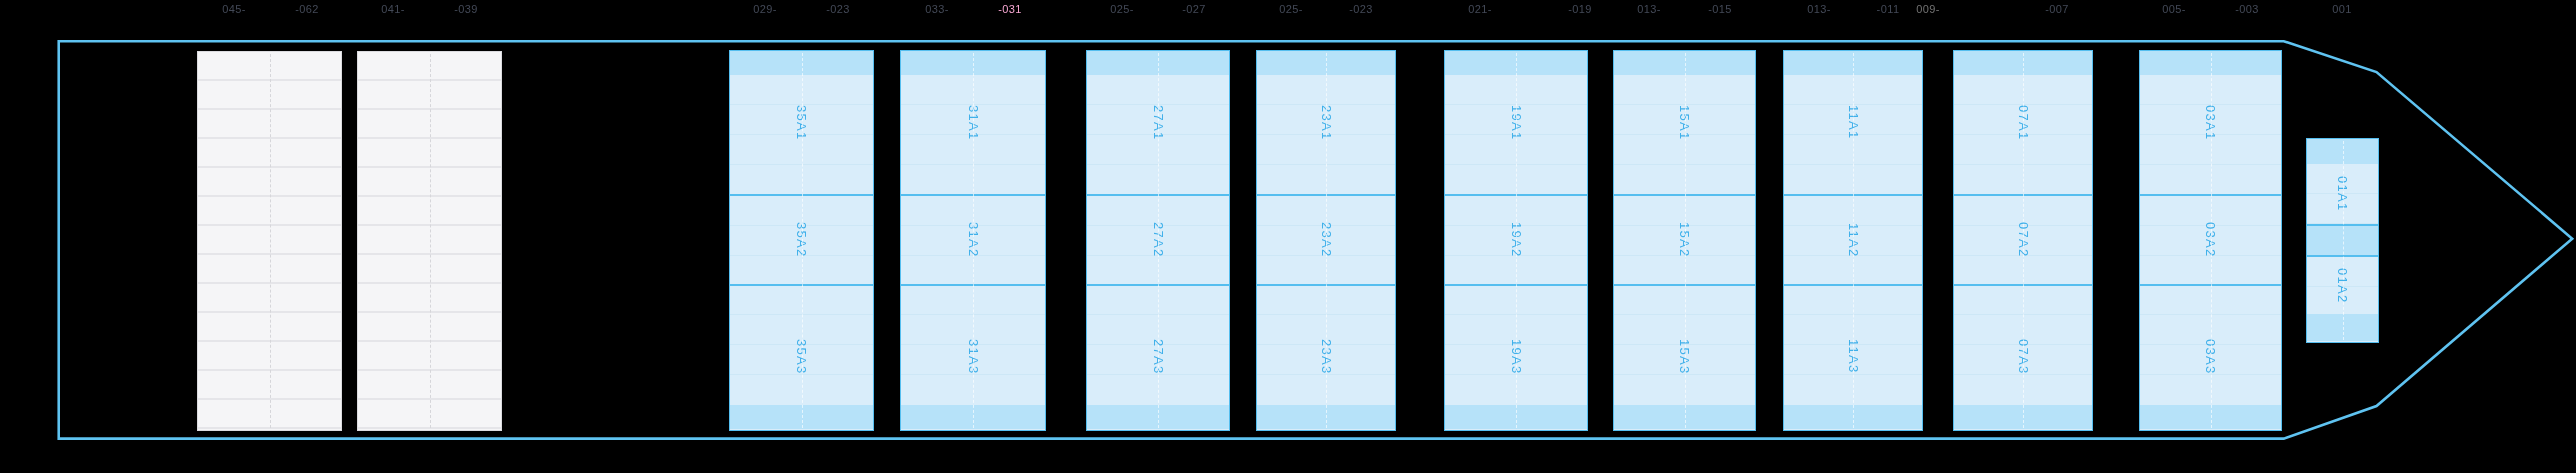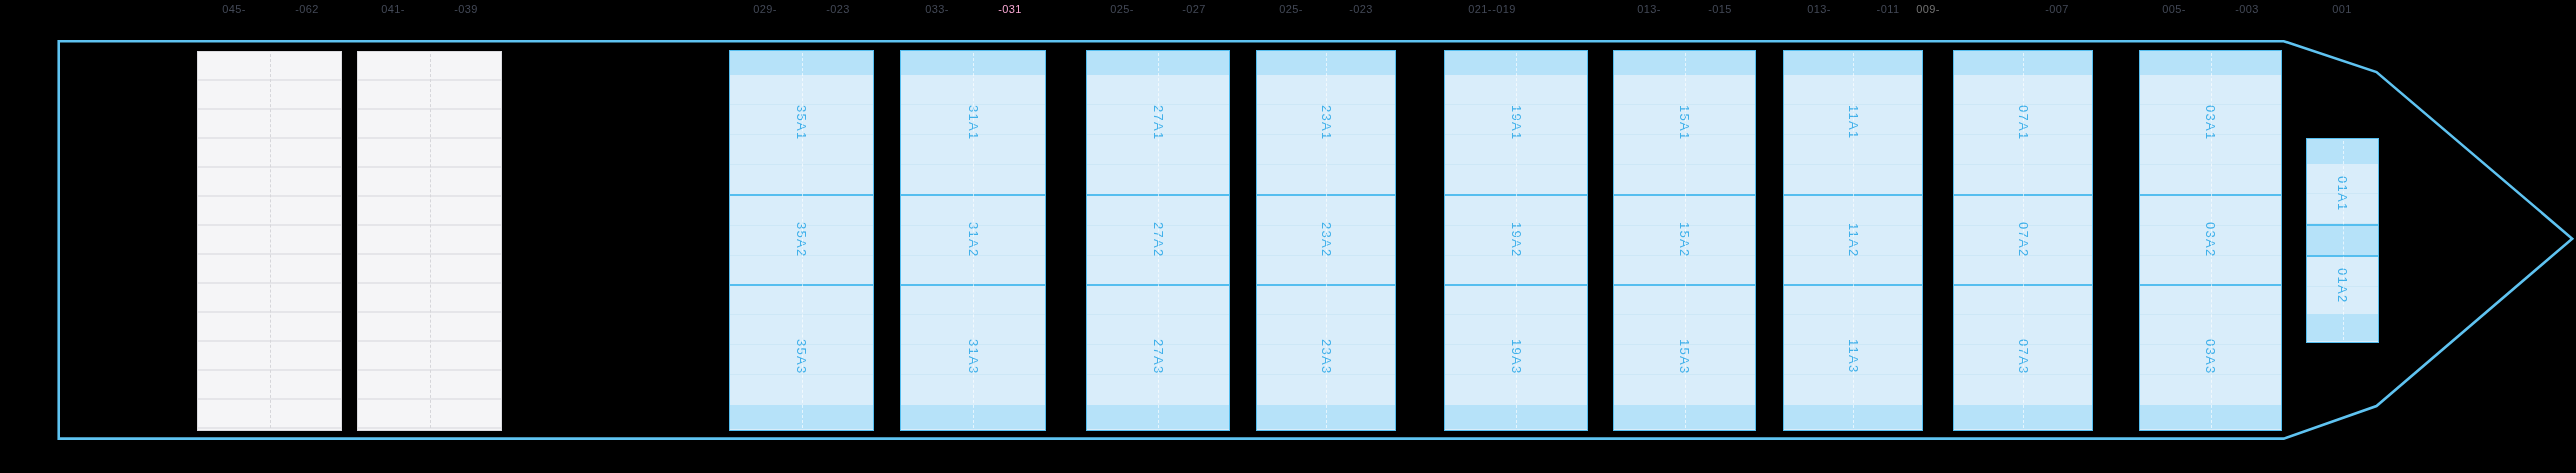--- a/index.html
+++ b/index.html
@@ -58,21 +58,21 @@
       <span class="ruler-label" style="left: 466px; color: rgb(67, 73, 87); text-align: right;">-039</span>
       <span class="ruler-label" style="left: 765px; color: rgb(67, 73, 87);">029-</span>
       <span class="ruler-label" style="left: 838px; color: rgb(67, 73, 87);">-023</span>
       <span class="ruler-label" style="left: 937px; color: rgb(67, 73, 87);">033-</span>
       <span class="ruler-label" style="left: 1010px; color: #f9a8d4;">-031</span>
       <span class="ruler-label" style="left: 1122px; color: rgb(67, 73, 87);">025-</span>
       <span class="ruler-label" style="left: 1194px; color: rgb(67, 73, 87);">-027</span>
       <span class="ruler-label" style="left: 1291px; color: rgb(67, 73, 87); text-align: center;">025-</span>
       <span class="ruler-label" style="left: 1361px; color: rgb(67, 73, 87);">-023</span>
       <span class="ruler-label" style="left: 1480px; color: rgb(67, 73, 87);">021-</span>
-      <span class="ruler-label" style="left: 1504px; color: rgb(67, 73, 87);">-019</span>
+      <span class="ruler-label" style="left: 1580px; color: rgb(67, 73, 87);">-019</span>
       <span class="ruler-label" style="left: 1649px; color: rgb(67, 73, 87);">013-</span>
       <span class="ruler-label" style="left: 1720px; color: rgb(67, 73, 87);">-015</span>
       <span class="ruler-label" style="left: 1819px; color: rgb(67, 73, 87);">013-</span>
       <span class="ruler-label" style="left: 1888px; color: rgb(67, 73, 87);">-011</span>
       <span class="ruler-label" style="left: 1928px; color: #737373;">009-</span>
       <span class="ruler-label" style="left: 2057px; color: rgb(67, 73, 87);">-007</span>
       <span class="ruler-label" style="left: 2174px; color: rgb(67, 73, 87);">005-</span>
       <span class="ruler-label" style="left: 2247px; color: rgb(67, 73, 87);">-003</span>
       <span class="ruler-label" style="left: 2342px; color: rgb(67, 73, 87);">001</span>
     </div>

